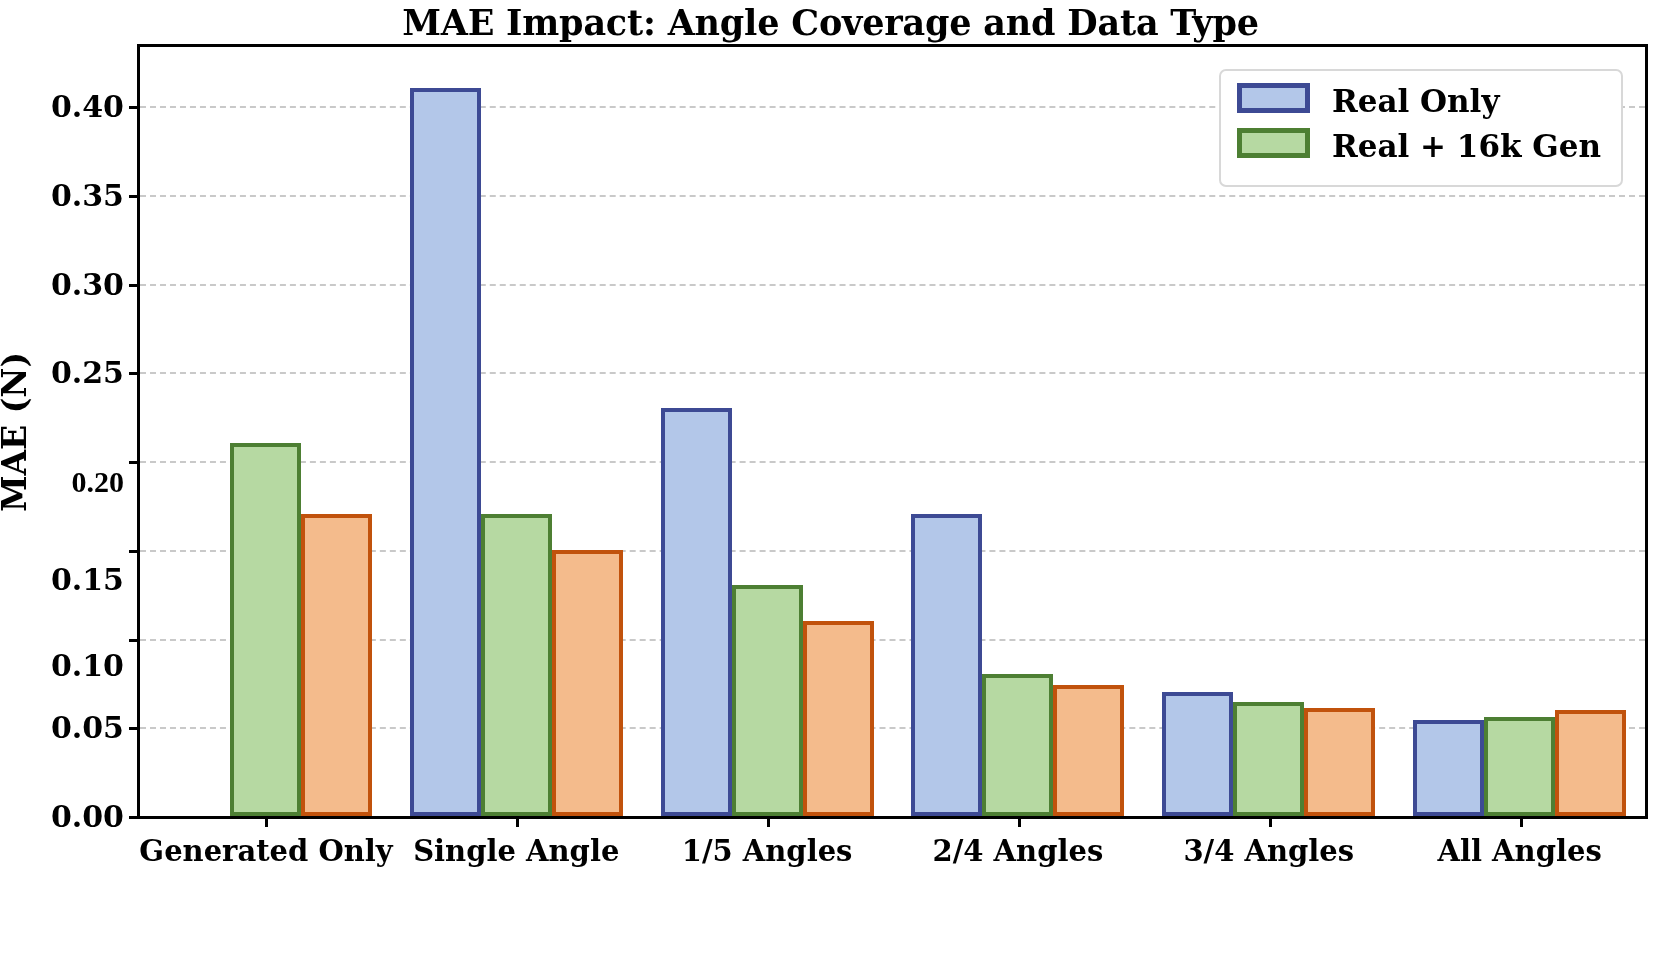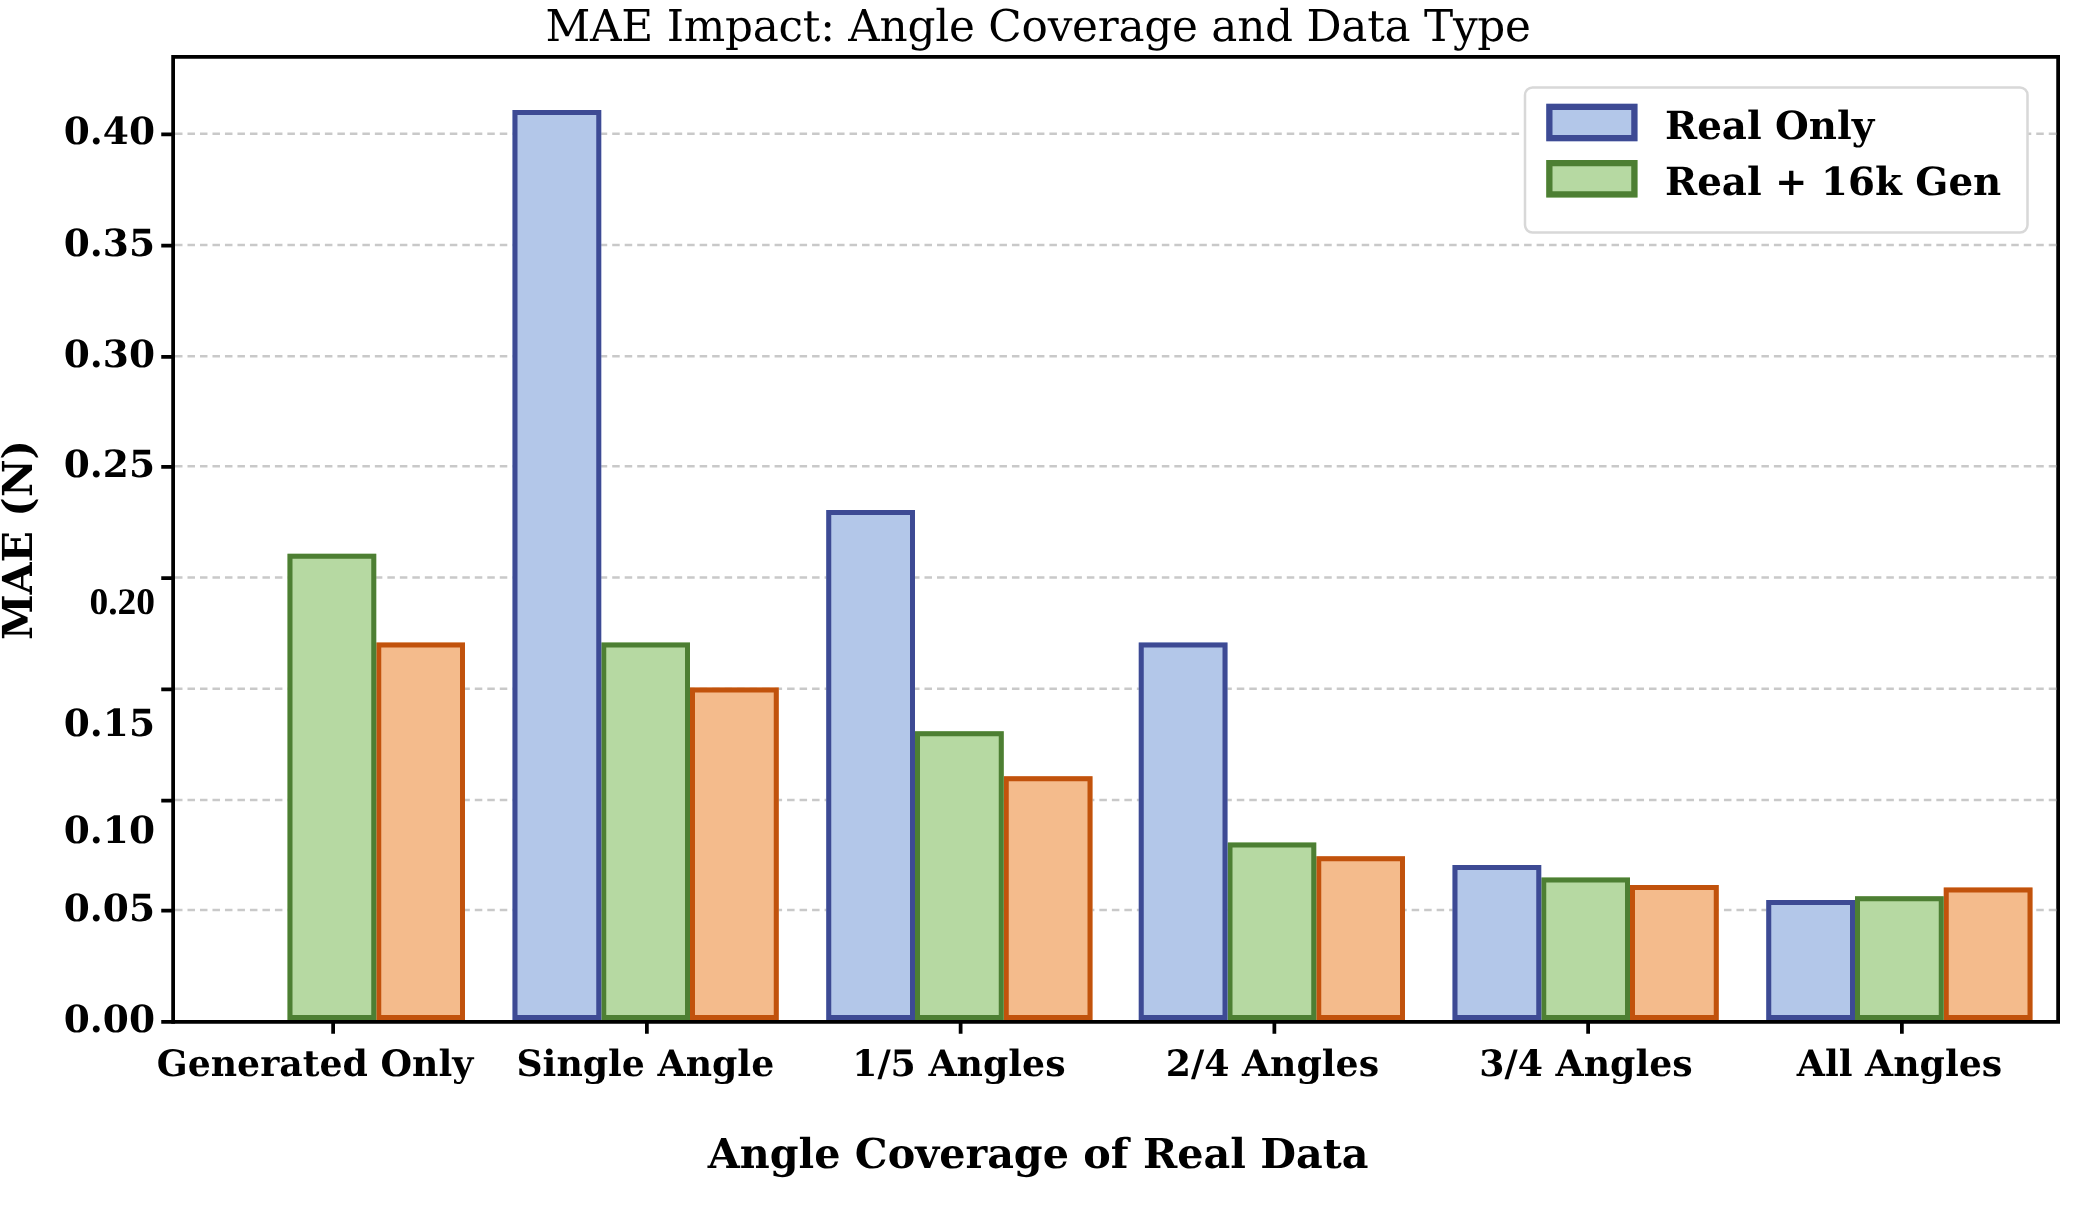--- a/index.html
+++ b/index.html
@@ -22,21 +22,21 @@
   }
 
   
   #chart-title {
     position: absolute;
     left: 0;
     top: 2px;
     width: 1661px;
     text-align: center;
     font-size: 35px;
-    font-weight: normal;
+    font-weight: bold;
     color: #000000;
     letter-spacing: -0.2px;
     font-family: "DejaVu Serif", "Liberation Serif", serif;
   }
 
   
   #plot-area {
     position: absolute;
     left: 137px;
     top: 44px;
@@ -169,21 +169,20 @@
   }
 </style>
 </head>
 <body>
 
 <div id="figure">
 
   <div id="chart-title">MAE Impact: Angle Coverage and Data Type</div>
 
   <div id="ylabel">MAE (N)</div>
-  <div id="xlabel">Angle Coverage of Real Data</div>
 
   <div id="plot-area">
     <div id="grid-layer">
         <div class="gridline" style="top: 680.262px;"></div>
         <div class="gridline" style="top: 591.525px;"></div>
         <div class="gridline" style="top: 502.787px;"></div>
         <div class="gridline" style="top: 414.05px;"></div>
         <div class="gridline" style="top: 325.312px;"></div>
         <div class="gridline" style="top: 236.574px;"></div>
         <div class="gridline" style="top: 147.837px;"></div>
@@ -223,21 +222,21 @@
         <div class="bar series-2" title="Real + 30k Gen — 2/4 Angles: 0.074" style="left: 913.417px; width: 71px; height: 131.332px; z-index: 8;"></div>
         <div class="bar series-0" title="Real Only — 3/4 Angles: 0.07" style="left: 1022.25px; width: 71px; height: 124.233px; z-index: 10;"></div>
         <div class="bar series-1" title="Real + 15k Gen — 3/4 Angles: 0.064" style="left: 1093.25px; width: 71px; height: 113.584px; z-index: 9;"></div>
         <div class="bar series-2" title="Real + 30k Gen — 3/4 Angles: 0.061" style="left: 1164.25px; width: 71px; height: 108.26px; z-index: 8;"></div>
         <div class="bar series-0" title="Real Only — All Angles: 0.054" style="left: 1273.08px; width: 71px; height: 95.8366px; z-index: 10;"></div>
         <div class="bar series-1" title="Real + 15k Gen — All Angles: 0.056" style="left: 1344.08px; width: 71px; height: 99.3861px; z-index: 9;"></div>
         <div class="bar series-2" title="Real + 30k Gen — All Angles: 0.06" style="left: 1415.08px; width: 71px; height: 106.485px; z-index: 8;"></div>
       </div>
     <div id="xtick-layer">
         <div class="xtick-mark" style="left: 125.417px;"></div>
-        <div class="xtick-label" style="left: 112px;">Generated Only</div>
+        <div class="xtick-label" style="left: 126px;">Generated Only</div>
         <div class="xtick-mark" style="left: 376.25px;"></div>
         <div class="xtick-label" style="left: 376.25px;">Single Angle</div>
         <div class="xtick-mark" style="left: 627.083px;"></div>
         <div class="xtick-label" style="left: 627.083px;">1/5 Angles</div>
         <div class="xtick-mark" style="left: 877.917px;"></div>
         <div class="xtick-label" style="left: 877.917px;">2/4 Angles</div>
         <div class="xtick-mark" style="left: 1128.75px;"></div>
         <div class="xtick-label" style="left: 1128.75px;">3/4 Angles</div>
         <div class="xtick-mark" style="left: 1379.58px;"></div>
         <div class="xtick-label" style="left: 1379.58px;">All Angles</div>

